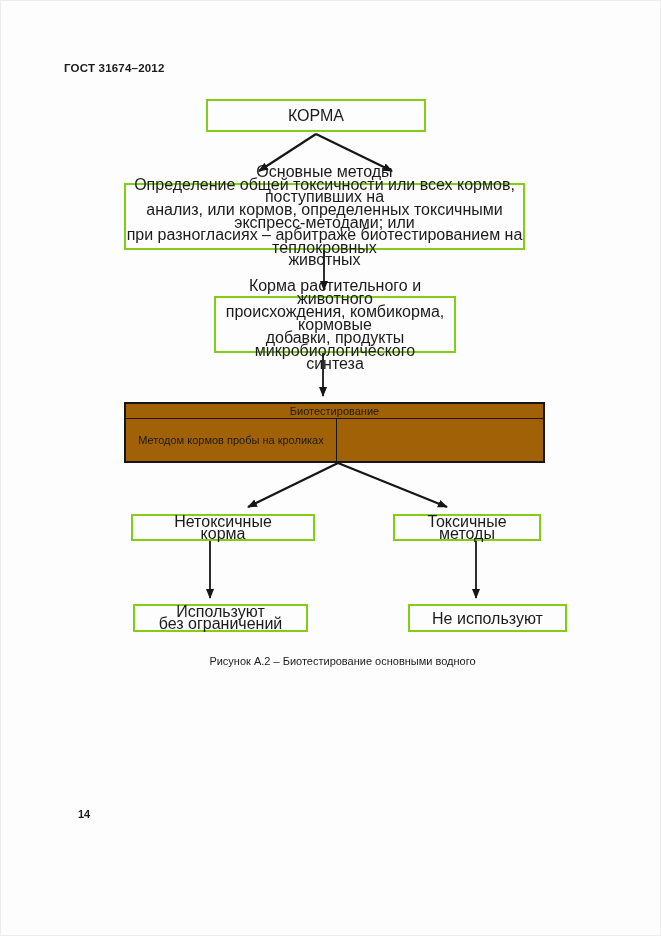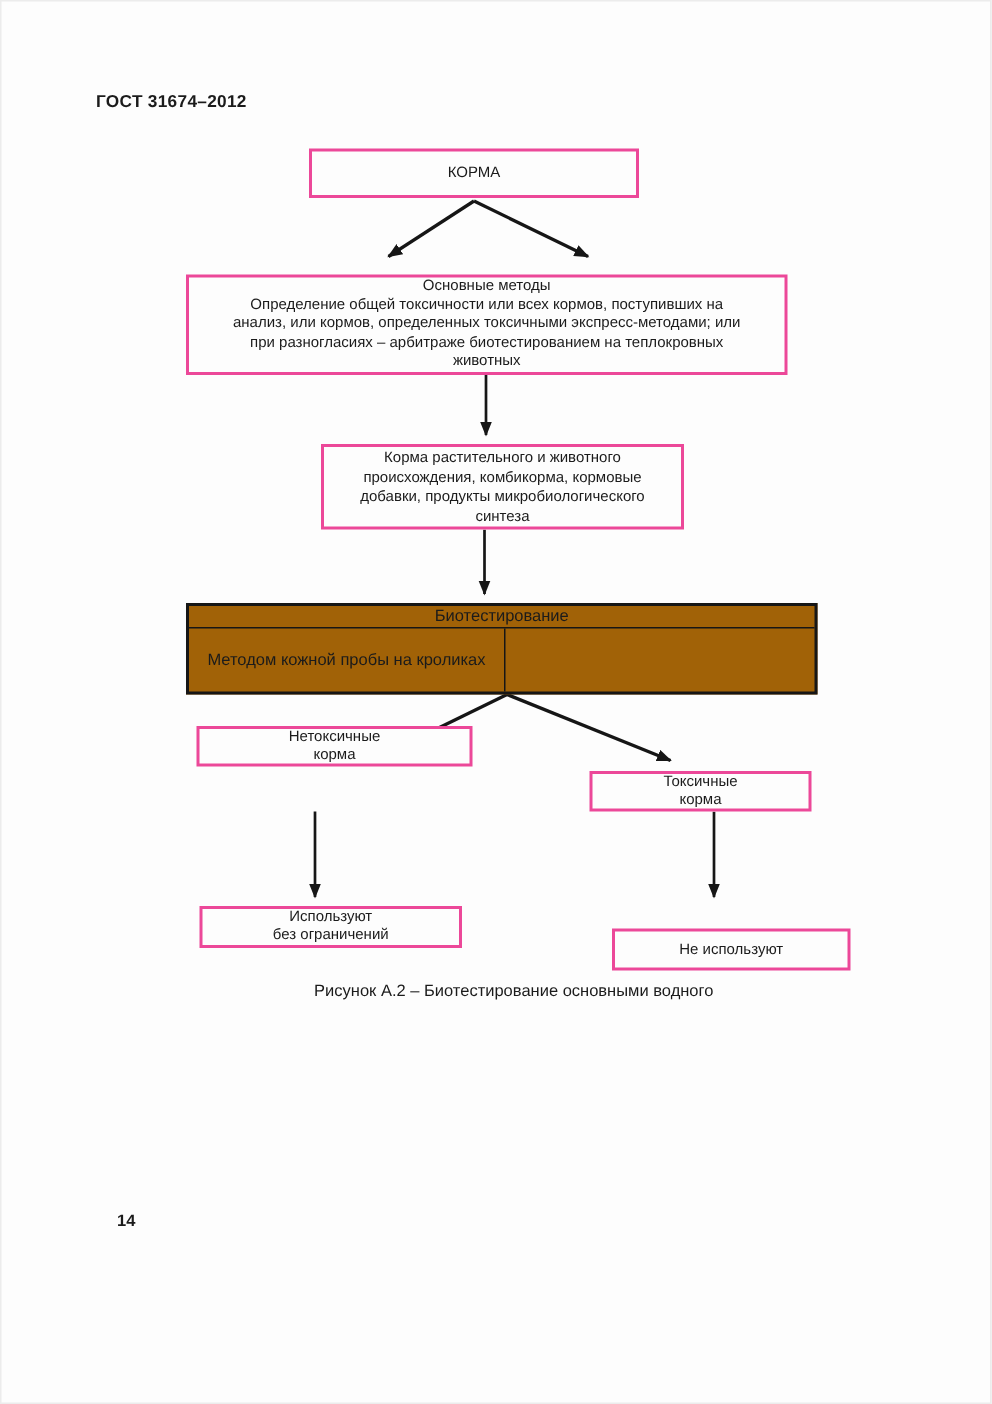--- a/index.html
+++ b/index.html
@@ -19,37 +19,37 @@
     left: 64px;
     top: 62px;
     font-size: 11.5px;
     font-weight: bold;
     letter-spacing: 0.2px;
     white-space: nowrap;
   }
   .fc-box {
     position: absolute;
     background: #fdfdfd;
-    border: 2px solid #ec4899;
+    border: 2px solid #84cc16;
     display: flex;
     flex-direction: column;
     align-items: center;
     justify-content: center;
     text-align: center;
-    font-size: 10px;
+    font-size: 16px;
     line-height: 13px;
     white-space: pre-line;
   }
   .box-korma   { left: 206px; top: 99px;  width: 220px; height: 33px; }
   .box-methods { left: 124px; top: 183px; width: 401px; height: 67px; line-height: 12.6px; }
   .box-feeds   { left: 214px; top: 296px; width: 242px; height: 57px; }
-  .box-nontoxic{ left: 131px; top: 484px; width: 184px; height: 27px; line-height: 12px; }
+  .box-nontoxic{ left: 131px; top: 514px; width: 184px; height: 27px; line-height: 12px; }
   .box-toxic   { left: 393px; top: 514px; width: 148px; height: 27px; line-height: 12px; }
   .box-use     { left: 133px; top: 604px; width: 175px; height: 28px; line-height: 12px; }
-  .box-notuse  { left: 408px; top: 619px; width: 159px; height: 28px; }
+  .box-notuse  { left: 408px; top: 604px; width: 159px; height: 28px; }
   .biotest-table {
     position: absolute;
     left: 124px; top: 402px; width: 421px; height: 61px;
     background: #a16207;
     border: 2px solid #161616;
     display: flex;
     flex-direction: column;
     font-size: 11px;
     line-height: 13px;
     text-align: center;
@@ -138,32 +138,32 @@
   <div class="fc-box box-feeds">
     <span>Корма растительного и животного
 происхождения, комбикорма, кормовые
 добавки, продукты микробиологического
 синтеза</span>
   </div>
 
   <div class="biotest-table">
     <div class="biotest-header">Биотестирование</div>
     <div class="biotest-body">
-      <div class="biotest-cell left">Методом кожной пробы на кроликах</div>
+      <div class="biotest-cell left">Методом кормов пробы на кроликах</div>
     </div>
   </div>
 
   <div class="fc-box box-nontoxic">
     <span>Нетоксичные
 корма</span>
   </div>
 
   <div class="fc-box box-toxic">
     <span>Токсичные
-корма</span>
+методы</span>
   </div>
 
   <div class="fc-box box-use">
     <span>Используют
 без ограничений</span>
   </div>
 
   <div class="fc-box box-notuse">
     <span>Не используют</span>
   </div>

